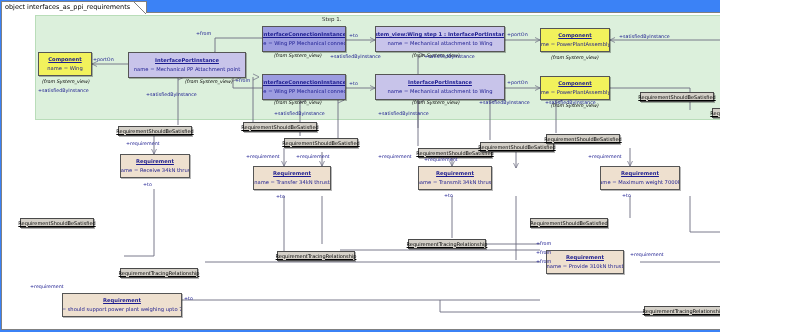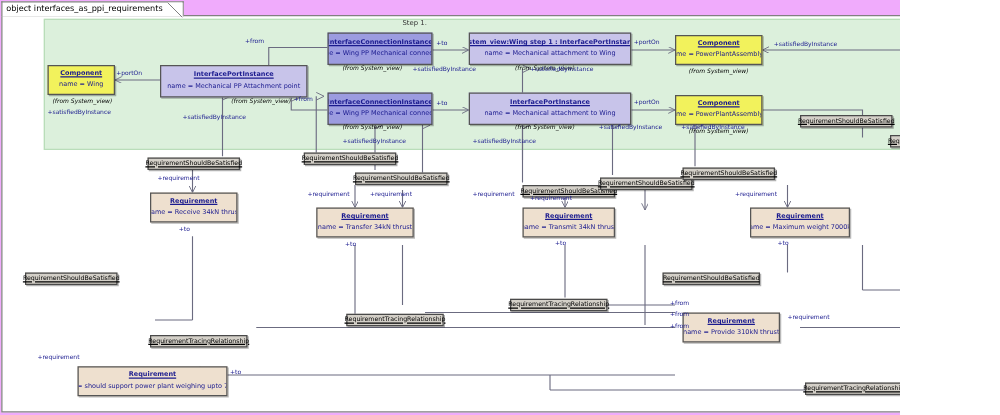--- a/index.html
+++ b/index.html
@@ -2,21 +2,21 @@
 <html><head>
 <meta charset="utf-8">
 <style>
   * { box-sizing: border-box; }
   html, body { margin:0; padding:0; background:#ffffff; }
   body { font-family:"DejaVu Sans", sans-serif; }
 
   #canvas {
     position:relative;
     width:720px; height:332px;
-    background:#f0abfc;
+    background:#3b82f6;
     overflow:hidden;
   }
 
   
   #frame {
     position:absolute; left:1px; top:12px;
     width:796px; height:318px;
     border:1px solid #808080;
     background:#ffffff;
   }

